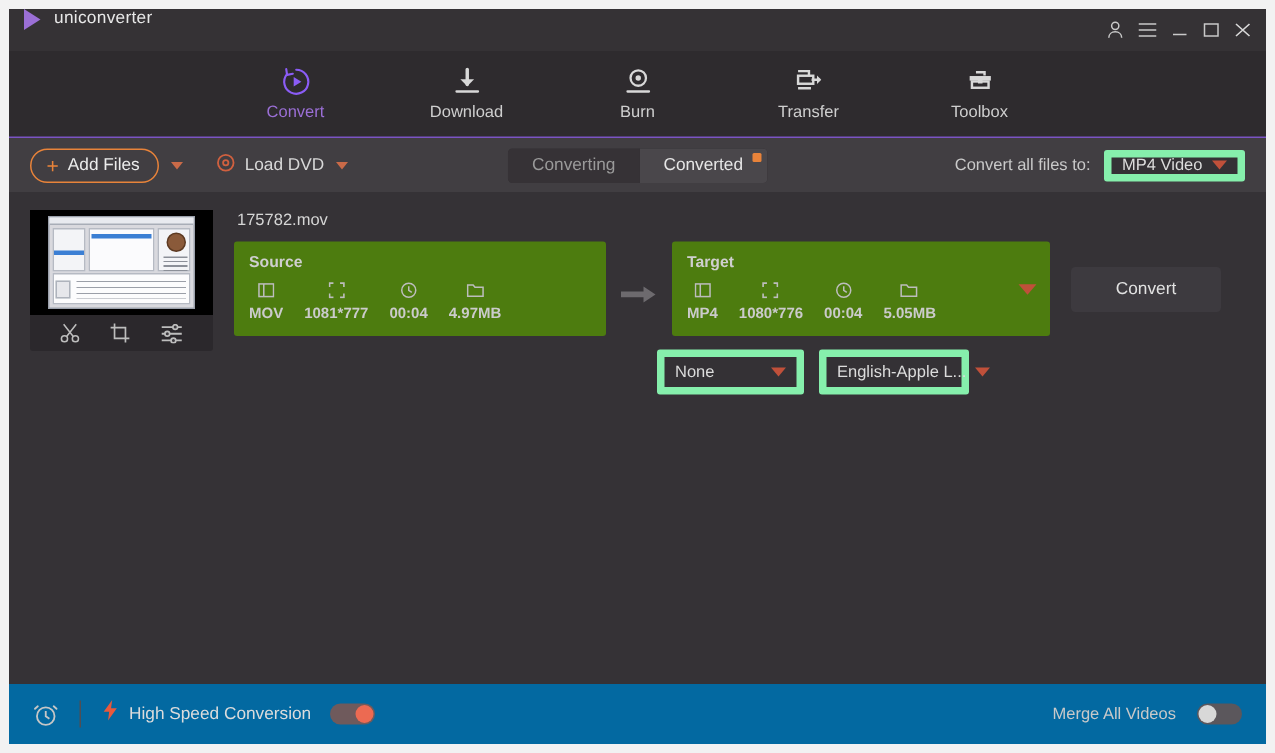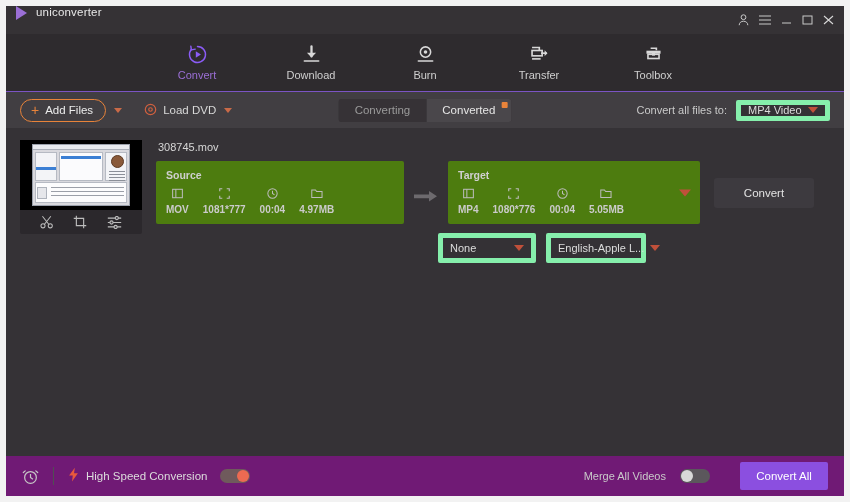--- a/index.html
+++ b/index.html
@@ -200,21 +200,21 @@
     display: flex; align-items: center; justify-content: center;
     color: #e2e2e2; font-size: 11.5px; cursor: pointer;
   }
   .subrow { display: flex; gap: 10px; margin-top: 9px; margin-left: 282px; }
   .subrow .select-box { width: 98px; height: 30px; }
   .subrow .select-box.wide { width: 100px; }
 
   
   .bottombar {
     height: 40px; min-height: 40px;
-    background: #701a75;
+    background: #0369a1;
     display: flex; align-items: center;
     padding: 0 16px;
   }
   .alarm { cursor: pointer; display: flex; align-items: center; }
   .vsep { width: 1px; height: 18px; background: #514e53; margin: 0 14px; }
   .hsc { display: flex; align-items: center; gap: 7px; }
   .hsc .hlabel { font-size: 11.5px; color: #dcdcdc; }
   .toggle {
     width: 30px; height: 14px; border-radius: 7px;
     background: #5b575c; position: relative; cursor: pointer; margin-left: 6px;
@@ -412,21 +412,21 @@
               <path d="M0.8 2.2h14.4M0.8 7h14.4M0.8 11.8h14.4" stroke="#bdbdbd" stroke-width="1.3"></path>
               <circle cx="10.5" cy="2.2" r="1.7" fill="#3d3a3f" stroke="#bdbdbd" stroke-width="1.2"></circle>
               <circle cx="4.8" cy="7" r="1.7" fill="#3d3a3f" stroke="#bdbdbd" stroke-width="1.2"></circle>
               <circle cx="9.2" cy="11.8" r="1.7" fill="#3d3a3f" stroke="#bdbdbd" stroke-width="1.2"></circle>
             </svg>
           </span>
         </div>
       </div>
 
       <div class="fileinfo">
-        <div class="fname">308745.mov</div>
+        <div class="fname">175782.mov</div>
 
         <div class="panels">
 
           <div class="panel source">
             <div class="ptitle">Source</div>
             <div class="prow">
               <span class="meta">
                 <svg width="11" height="11" viewBox="0 0 12 12">
                       <rect x="0.7" y="1.4" width="10.6" height="9.2" fill="none" stroke="#bdbdbd" stroke-width="1.1"></rect>
                       <path d="M4.2 1.4v9.2" stroke="#bdbdbd" stroke-width="1.1"></path>
@@ -532,20 +532,17 @@
       <span class="toggle on">
             <span class="knob"></span>
           </span>
     </div>
 
     <div class="bright">
       <span class="mlabel">Merge All Videos</span>
       <span class="toggle off">
             <span class="knob"></span>
           </span>
-      <div class="convert-all">
-        <span>Convert All</span>
-      </div>
     </div>
   </div>
 
  </div>
 </div>
 
 </body></html>

